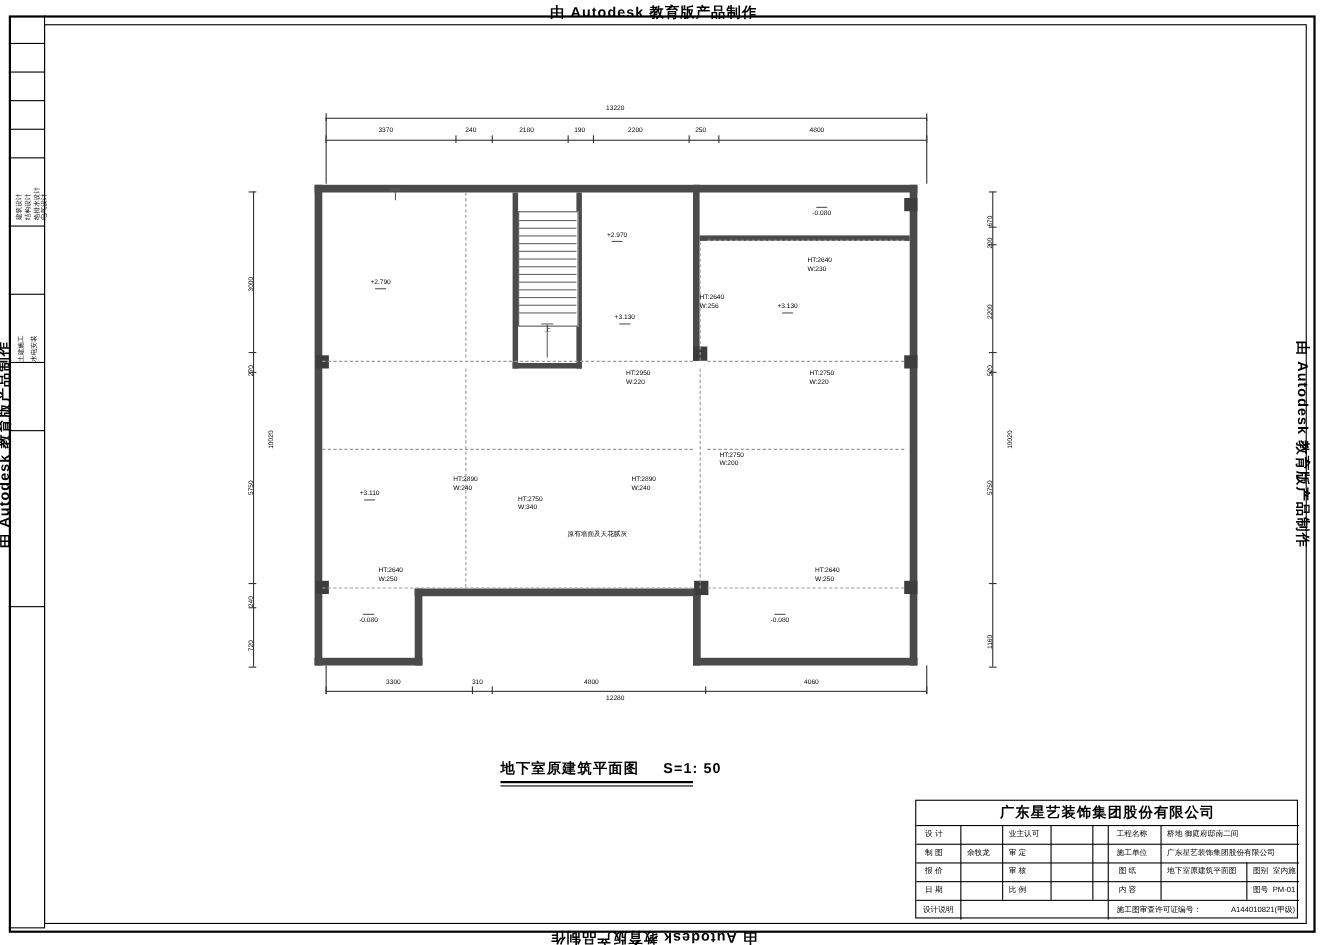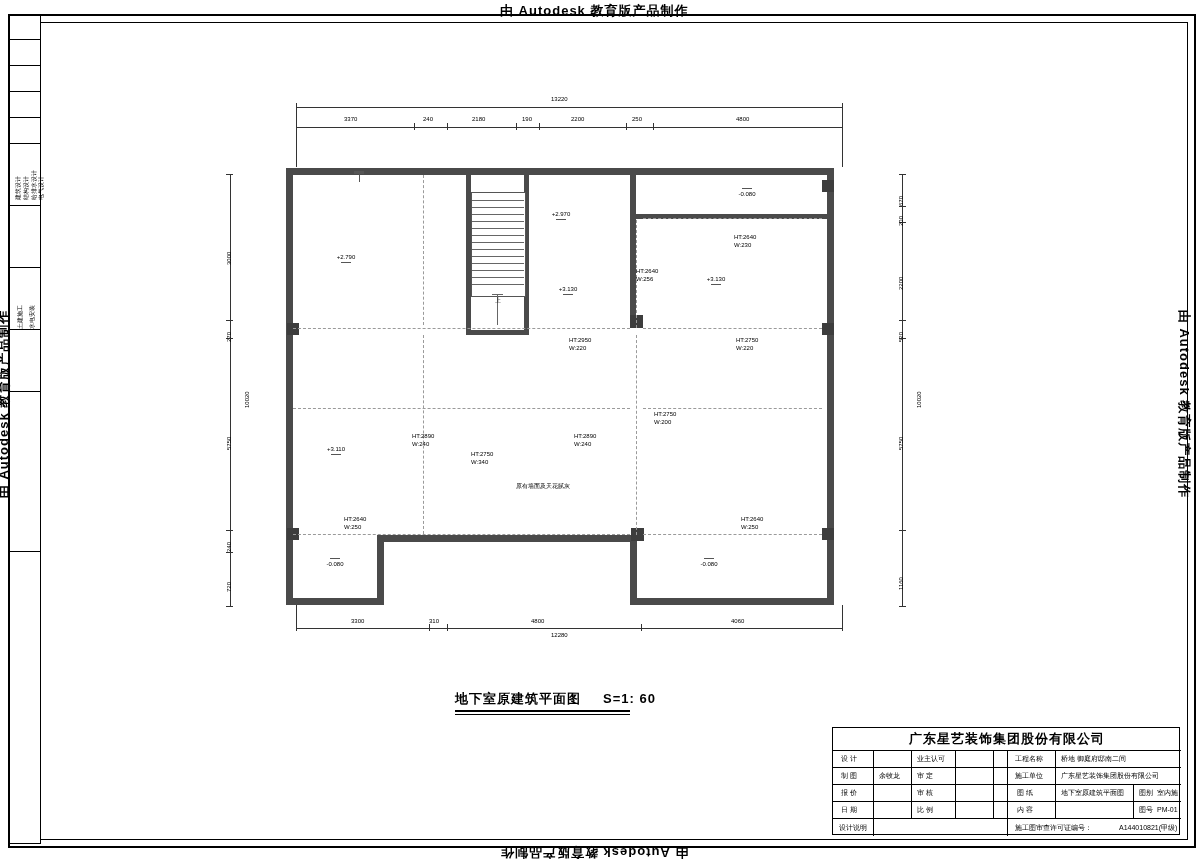--- a/index.html
+++ b/index.html
@@ -281,21 +281,21 @@
     <div class="dimtxtv" style="left:612px;top:46px;">670</div>
     <div class="dimtxtv" style="left:612px;top:66px;">200</div>
     <div class="dimtxtv" style="left:612px;top:130px;">2200</div>
     <div class="dimtxtv" style="left:612px;top:182px;">520</div>
     <div class="dimtxtv" style="left:612px;top:290px;">5750</div>
     <div class="dimtxtv" style="left:612px;top:430px;">1160</div>
     <div class="dimtxtv" style="left:630px;top:248px;">10020</div>
   </div>
 
   <div class="plantitle">
-    <span>地下室原建筑平面图</span><span class="scale">S=1: 60</span>
+    <span>地下室原建筑平面图</span><span class="scale">S=1: 50</span>
   </div>
   <div class="plantitle-rule1"></div>
   <div class="plantitle-rule2"></div>
 
   <div class="tb">
     <div class="tb-company">广东星艺装饰集团股份有限公司</div>
     <div class="hline" style="top:22px;"></div>
     <div class="hline" style="top:39px;"></div>
     <div class="hline" style="top:56px;"></div>
     <div class="hline" style="top:73px;"></div>

